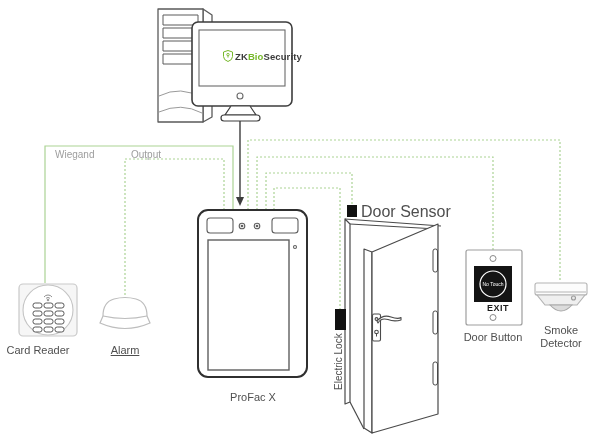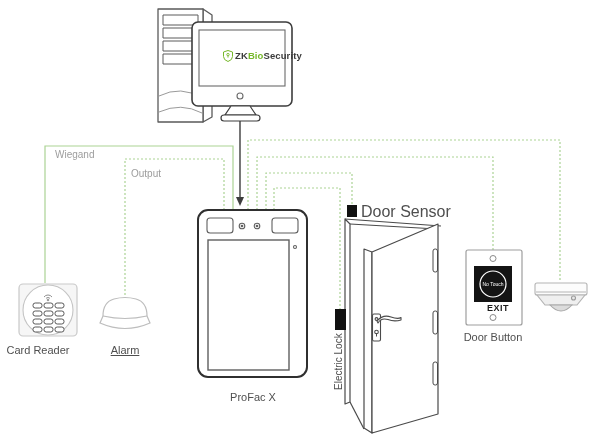--- a/index.html
+++ b/index.html
@@ -4,21 +4,21 @@
 <style>
   html,body{margin:0;padding:0;background:#fff;}
   #canvas{position:relative;width:600px;height:448px;background:#fff;overflow:hidden;
           font-family:"Liberation Sans",sans-serif;}
   #wires-art{position:absolute;left:0;top:0;}
   .lbl{position:absolute;color:#4f4f4f;font-size:11px;line-height:13px;white-space:nowrap;}
   .lbl.center{text-align:center;white-space:normal;}
   .wire-lbl{position:absolute;color:#9d9d9d;font-size:10px;}
   .rot-lbl{position:absolute;left:333px;top:390px;width:64px;font-size:10px;color:#4f4f4f;
            transform:rotate(-90deg);transform-origin:0 0;white-space:nowrap;}
-  #logo{position:absolute;left:205px;top:50px;display:flex;align-items:flex-start;gap:2px;
+  #logo{position:absolute;left:205px;top:50px;display:flex;align-items:center;gap:2px;
         font-size:9.5px;font-weight:bold;letter-spacing:.1px;padding-left:18px;}
   #logo .dark{color:#3b3b3b;}
   #logo .green{color:#76b82a;}
   #notouch{position:absolute;left:479px;top:281px;width:28px;text-align:center;
            color:#fff;font-size:5px;line-height:6px;}
   #exit-txt{position:absolute;left:478px;top:303px;width:31px;text-align:right;
             color:#1d1d1d;font-size:9px;font-weight:bold;letter-spacing:.5px;}
 </style>
 </head>
 <body>
@@ -168,25 +168,29 @@
   <div id="logo">
     <svg width="10" height="12" viewBox="0 0 10 12">
       <path d="M5,0.5 L9.5,2 L9.5,6.5 Q9.5,10 5,11.5 Q0.5,10 0.5,6.5 L0.5,2 Z" fill="none" stroke="#76b82a" stroke-width="1"></path>
       <circle cx="5" cy="4.6" r="1.2" fill="none" stroke="#76b82a" stroke-width="0.9"></circle>
       <path d="M5,5.6 L5,7.6" stroke="#76b82a" stroke-width="0.9"></path>
     </svg>
     <span><span class="dark">ZK</span><span class="green">Bio</span><span class="dark">Security</span></span>
   </div>
 
   <div class="wire-lbl" style="left:55px;top:149px;">Wiegand</div>
-  <div class="wire-lbl" style="left:131px;top:168px;">Output</div>
+  <div class="wire-lbl" style="left:131px;top:149px;">Output</div>
 
   <div class="lbl center" style="left:3px;top:344px;width:70px;">Card Reader</div>
   <div class="lbl center" style="left:100px;top:344px;width:50px;text-decoration:underline;">Alarm</div>
   <div class="lbl center" style="left:223px;top:391px;width:60px;">ProFac X</div>
   <div class="lbl" style="left:361px;top:205px;font-size:16px;">Door Sensor</div>
   <div class="rot-lbl">Electric Lock</div>
   <div class="lbl center" style="left:456px;top:331px;width:74px;">Door Button</div>
+  <div class="lbl center" style="left:532px;top:324px;width:58px;">
+    <div>Smoke</div>
+    <div>Detector</div>
+  </div>
 
   <div id="notouch">No Touch</div>
   <div id="exit-txt">EXIT</div>
 
 </div>
 
 </body></html>

